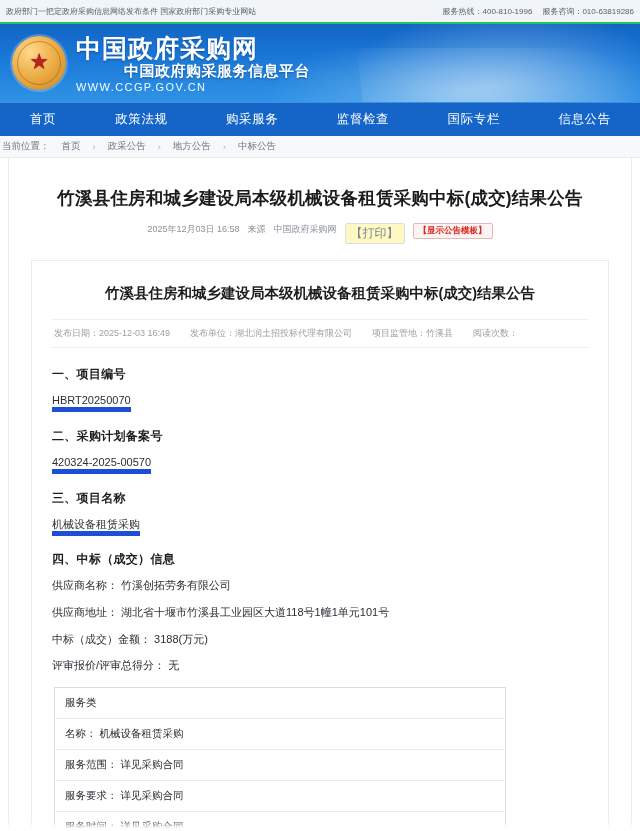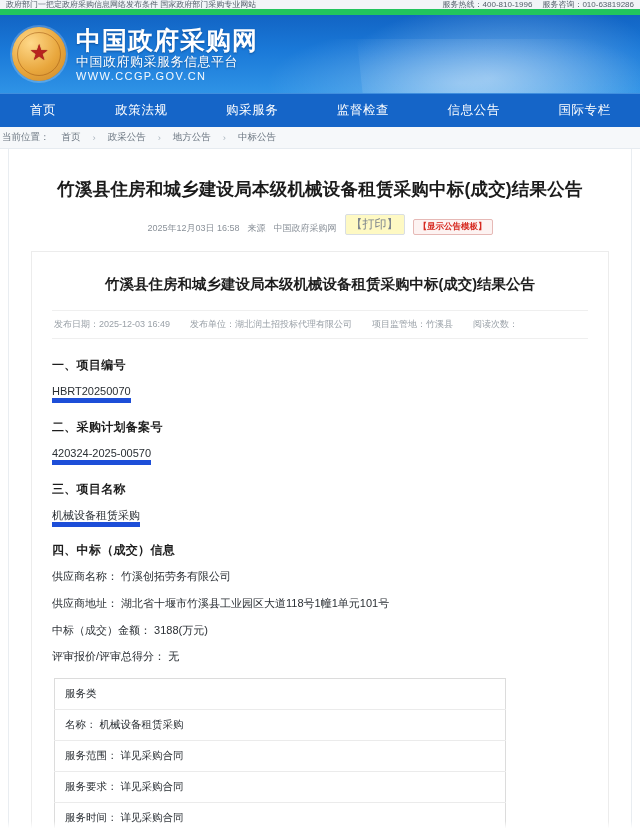--- a/index.html
+++ b/index.html
@@ -8,23 +8,23 @@
     width: 640px;
     height: 831px;
     background: #ffffff;
     font-family: "Liberation Sans", sans-serif;
     overflow: hidden;
     position: relative;
   }
 
   
   .topbar {
-    height: 15px;
+    height: 24px;
     background: #f2f5f8;
-    border-bottom: 6px solid #22c55e;
+    border-bottom: 2px solid #22c55e;
     display: flex;
     align-items: center;
     justify-content: space-between;
     padding: 0 6px;
     font-size: 8px;
     color: #55606c;
     white-space: nowrap;
   }
   .topbar .left { overflow: hidden; }
   .topbar .right { display: flex; gap: 10px; }
@@ -83,25 +83,26 @@
     color: #fff;
   }
   .brand .l1 {
     font-size: 25px;
     font-weight: bold;
     letter-spacing: 1px;
     text-shadow: 0 1px 2px rgba(0,40,90,.45);
     line-height: 1.12;
   }
   .brand .l2 {
-    font-size: 13px;
-    font-weight: normal;
+    font-size: 15px;
+    font-weight: bold;
     letter-spacing: .5px;
     text-shadow: 0 1px 2px rgba(0,40,90,.45);
     line-height: 1.2;
+    margin-left: 48px;
   }
   .brand .l3 {
     font-size: 11px;
     letter-spacing: 1.4px;
     opacity: .95;
     margin-top: 1px;
   }
 
   
   .nav {
@@ -155,21 +156,21 @@
     font-size: 17.5px;
     line-height: 1.45;
     color: #1b1b1b;
     text-align: center;
     font-weight: bold;
     letter-spacing: .2px;
   }
   .meta-row {
     margin-top: 12px;
     display: flex;
-    align-items: flex-end;
+    align-items: flex-start;
     justify-content: center;
     gap: 8px;
     font-size: 9px;
     color: #8a9199;
     flex-wrap: nowrap;
   }
   .print-btn {
     border: 1px solid #d9dee3;
     border-radius: 2px;
     padding: 1px 5px;
@@ -278,22 +279,22 @@
     <div class="l2">中国政府购采服务信息平台</div>
     <div class="l3">WWW.CCGP.GOV.CN</div>
   </div>
 </div>
 
 <div class="nav">
   <div class="item home">首页</div>
   <div class="item">政策法规</div>
   <div class="item">购采服务</div>
   <div class="item">监督检查</div>
+  <div class="item">国际专栏</div>
   <div class="item">信息公告</div>
-  <div class="item">国际专栏</div>
 </div>
 
 <div class="crumb">
   <span>当前位置：</span>
   <a href="#">首页</a>
   <span class="sep">›</span>
   <a href="#">政采公告</a>
   <span class="sep">›</span>
   <a href="#">地方公告</a>
   <span class="sep">›</span>

